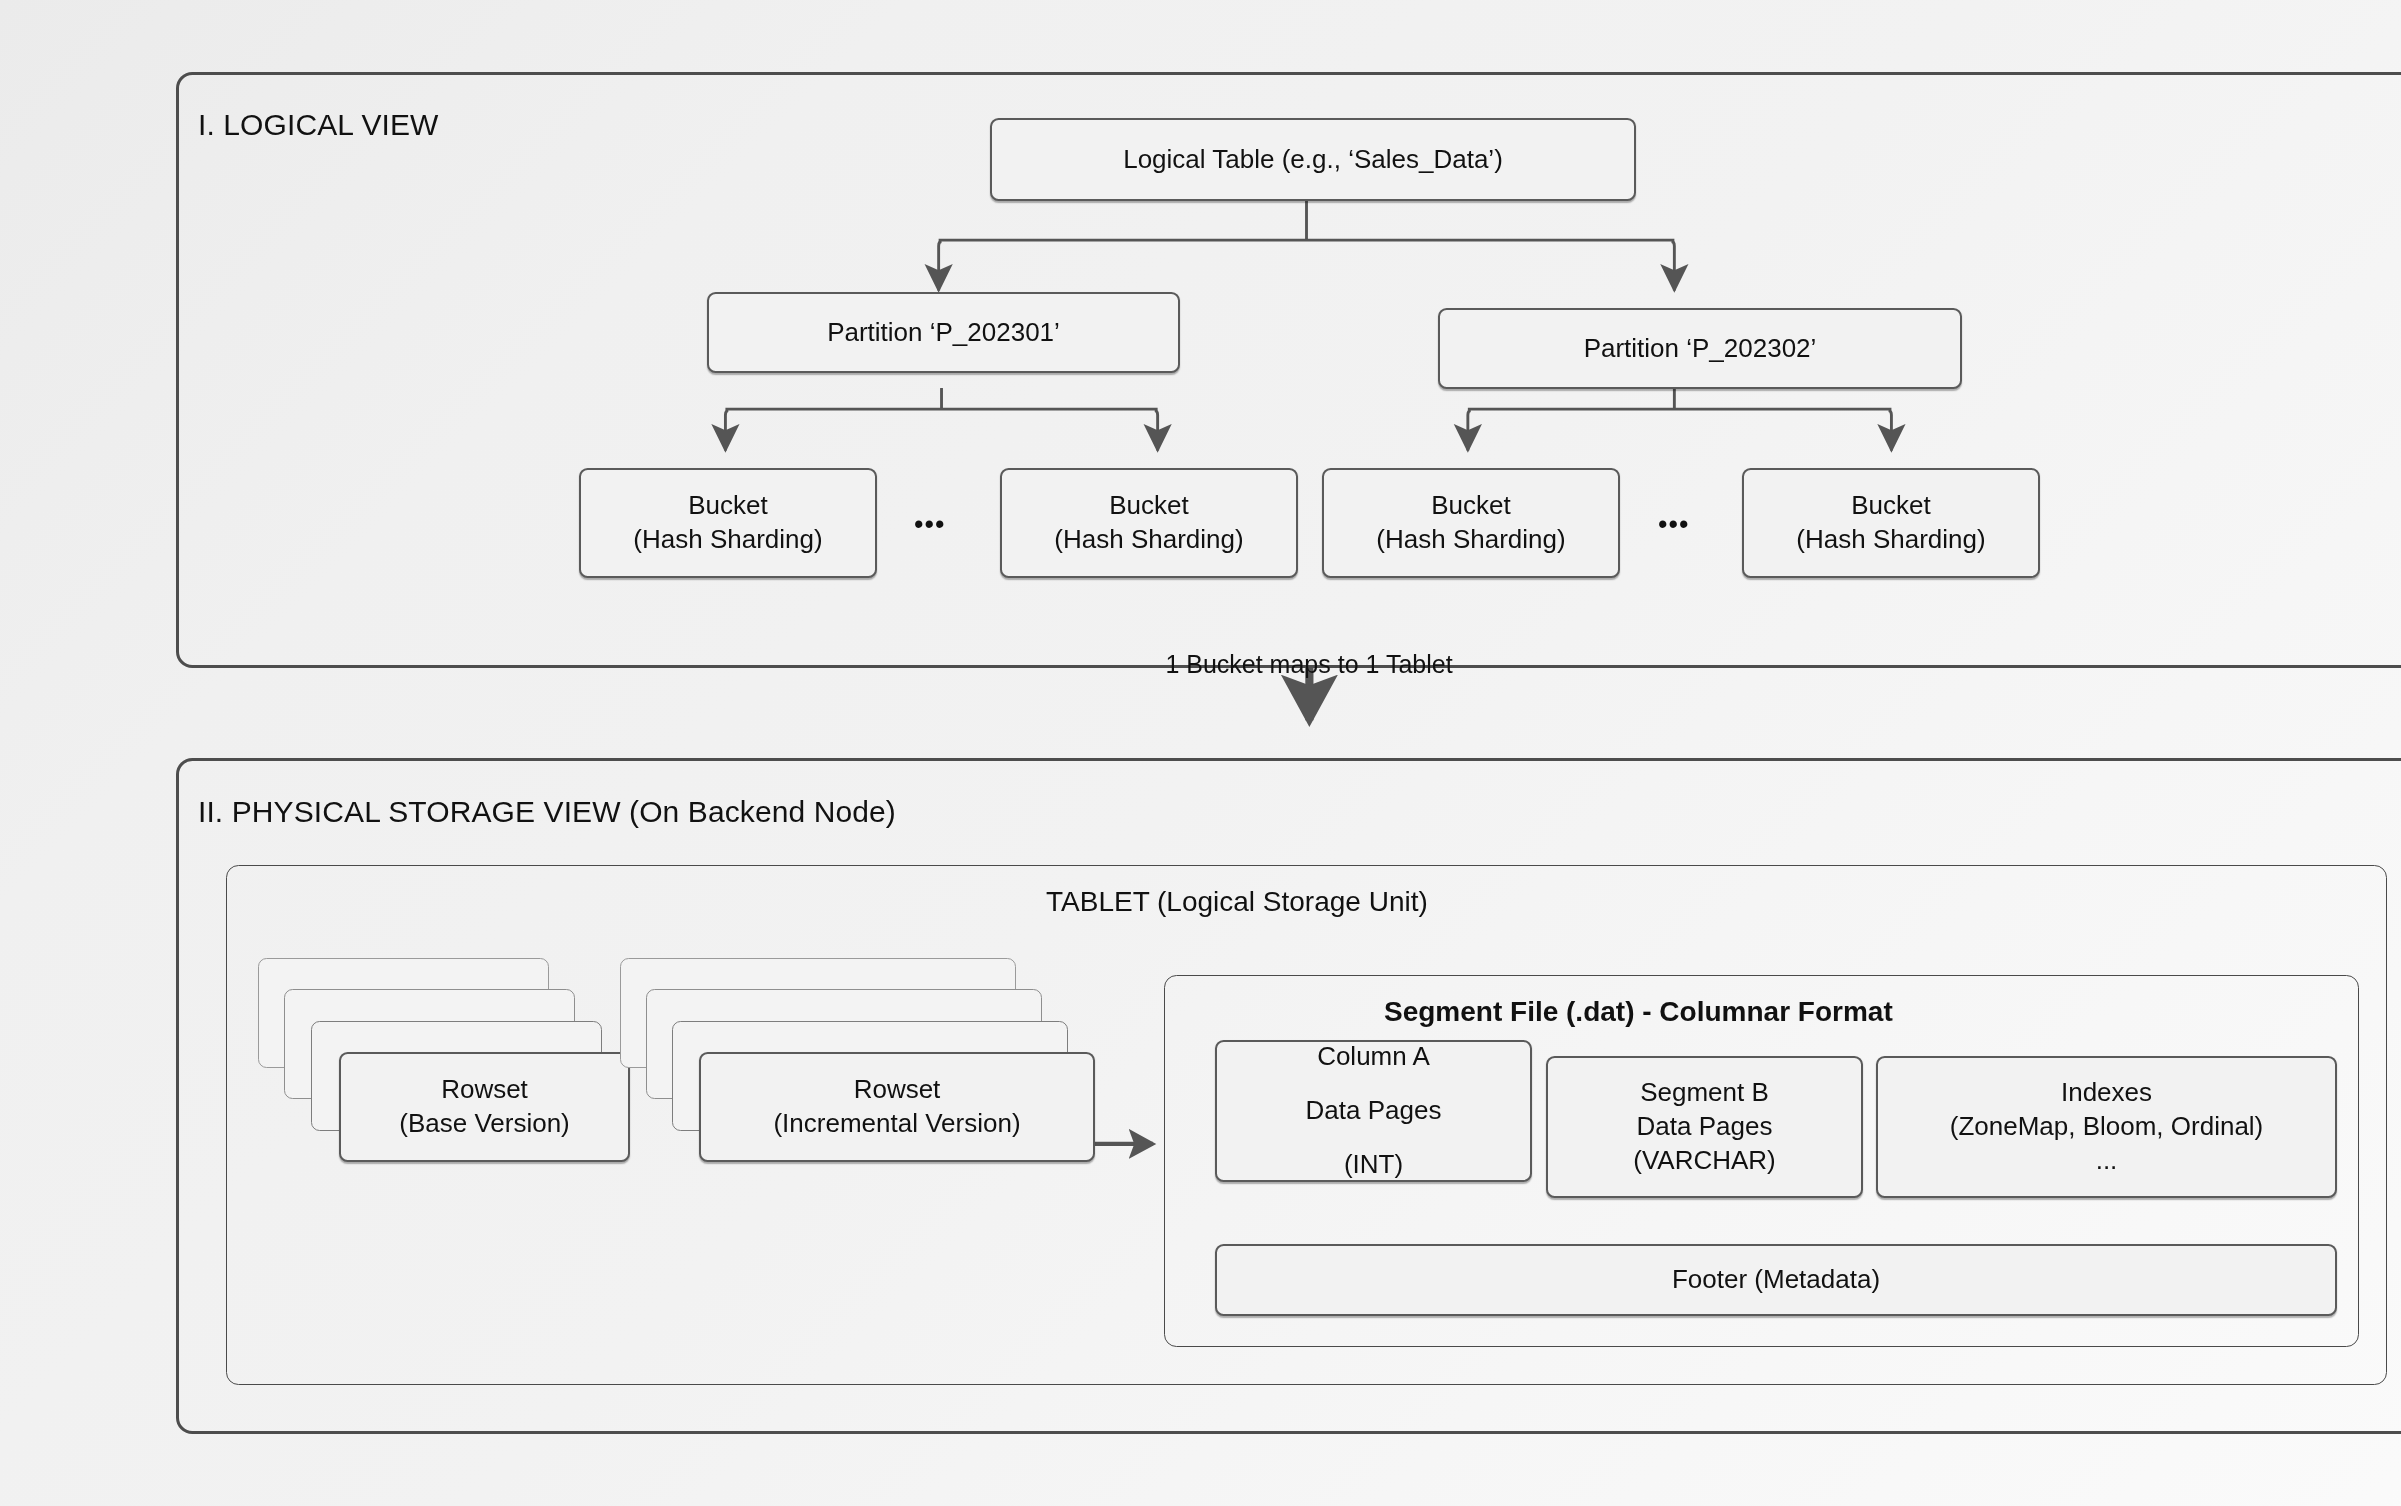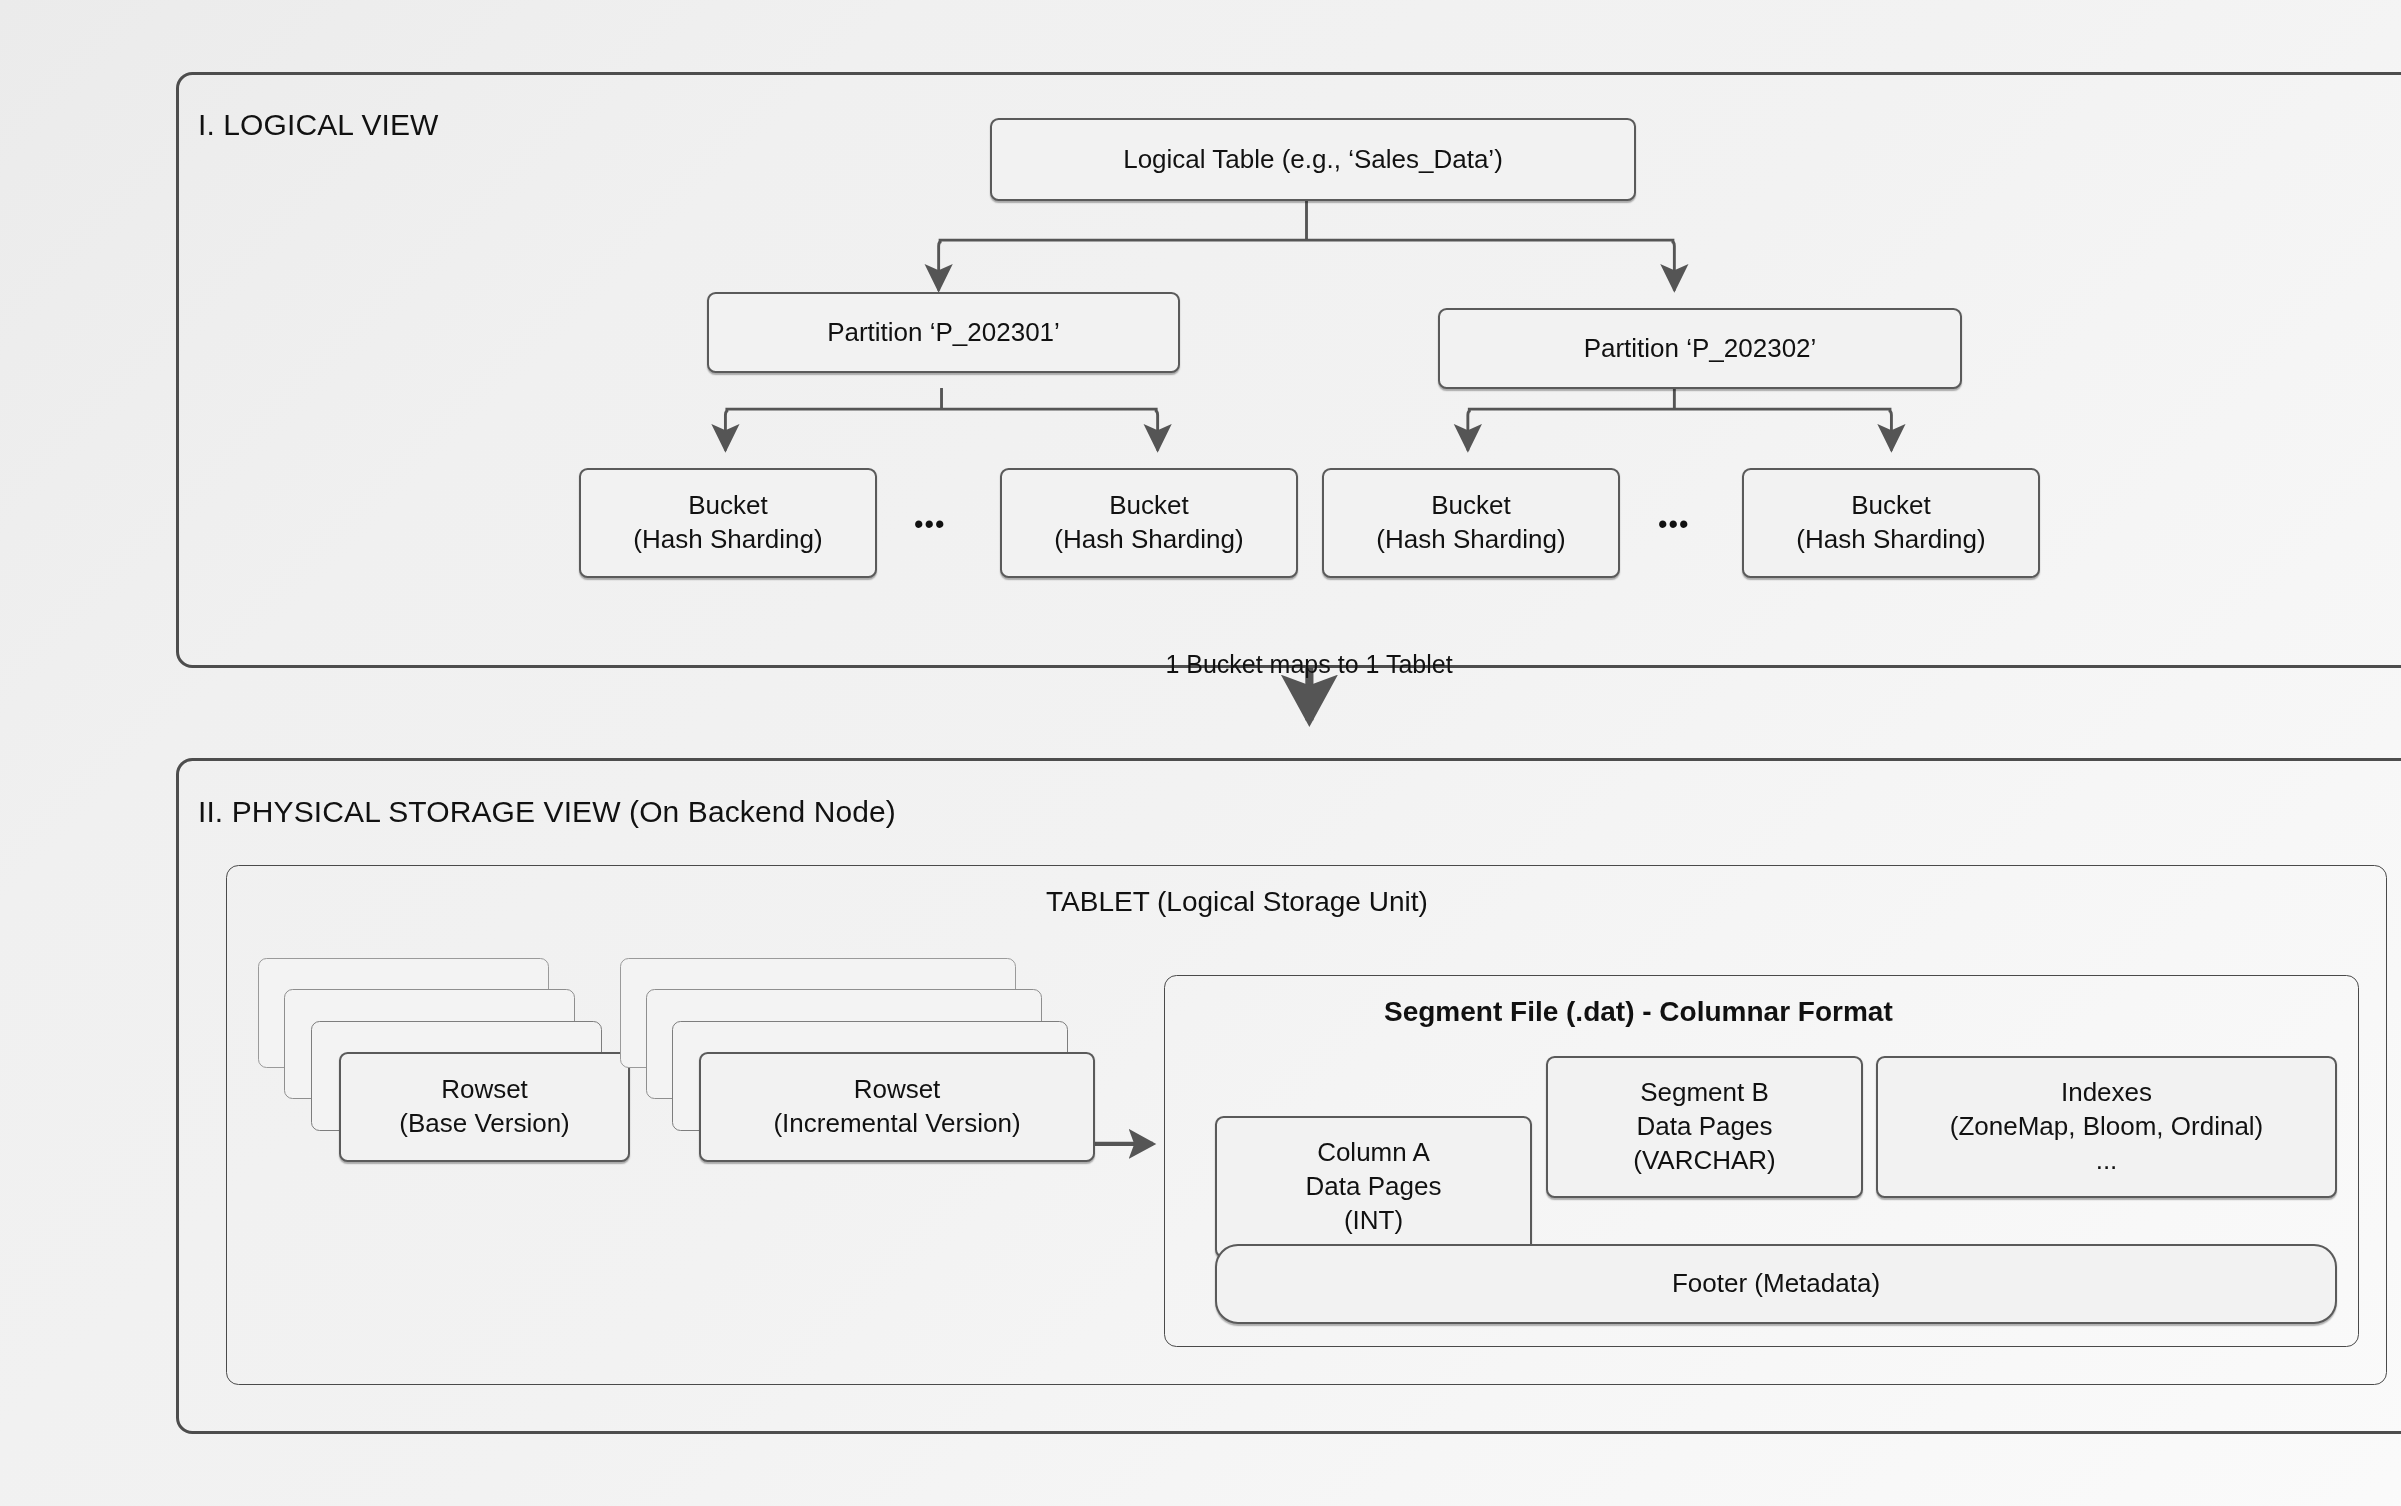--- a/index.html
+++ b/index.html
@@ -196,36 +196,36 @@
   <div class="abs ghost g3" style="left:672px; top:1021px; width:396px; height:110px;"></div>
   <div class="abs node" style="left:699px; top:1052px; width:396px; height:110px;">
     <span class="ln">Rowset</span>
     <span class="ln">(Incremental Version)</span>
   </div>
 
   <div class="abs frame" style="left:1164px; top:975px; width:1195px; height:372px;">
   </div>
   <div class="frame-title" style="left:1384px; top:996px;font-weight:bold;">Segment File (.dat) - Columnar Format</div>
 
-  <div class="abs node" style="left:1215px; top:1116px; width:317px; height:142px;">
+  <div class="abs node" style="left:1215px; top:1040px; width:317px; height:142px;gap:20px;">
     <span class="ln">Column A</span>
     <span class="ln">Data Pages</span>
     <span class="ln">(INT)</span>
   </div>
 
   <div class="abs node" style="left:1546px; top:1056px; width:317px; height:142px;">
     <span class="ln">Segment B</span>
     <span class="ln">Data Pages</span>
     <span class="ln">(VARCHAR)</span>
   </div>
 
   <div class="abs node" style="left:1876px; top:1056px; width:461px; height:142px;">
     <span class="ln">Indexes</span>
     <span class="ln">(ZoneMap, Bloom, Ordinal)</span>
     <span class="ln">...</span>
   </div>
 
-  <div class="abs node" style="left:1215px; top:1244px; width:1122px; height:80px;border-radius:23px;">
+  <div class="abs node" style="left:1215px; top:1244px; width:1122px; height:72px;">
     <span class="ln">Footer (Metadata)</span>
   </div>
 
 </div>
 
 
 </body></html>

